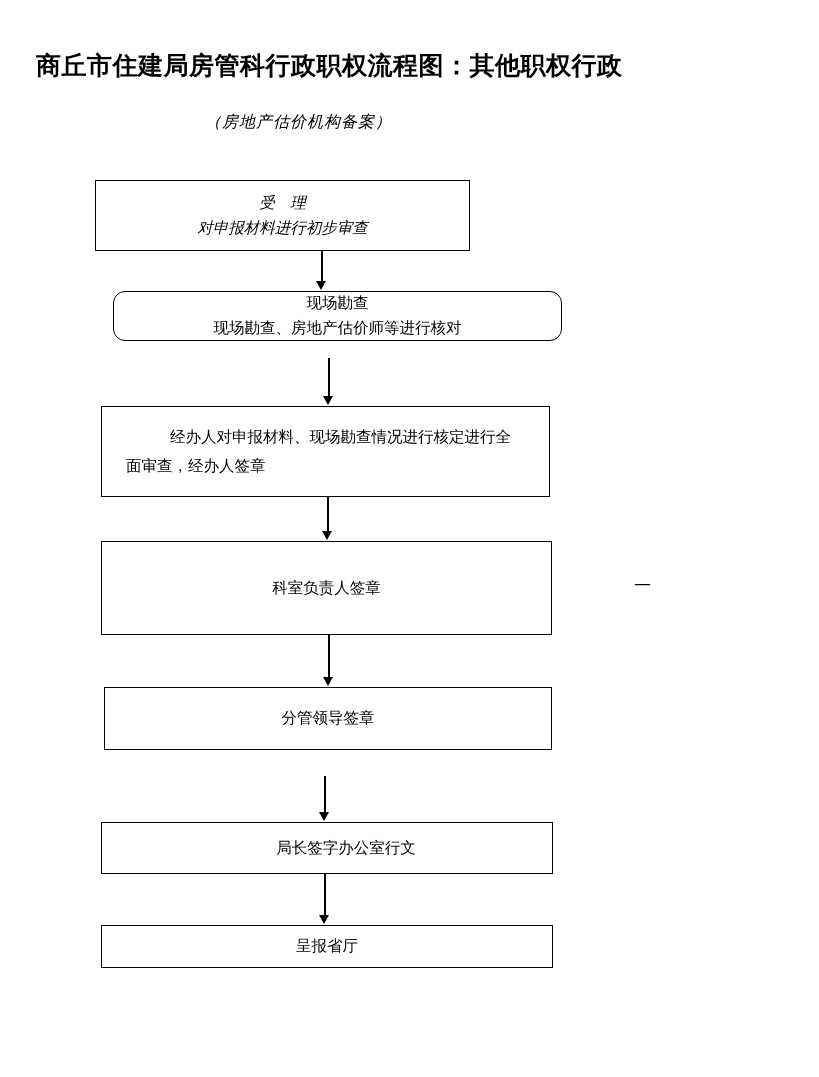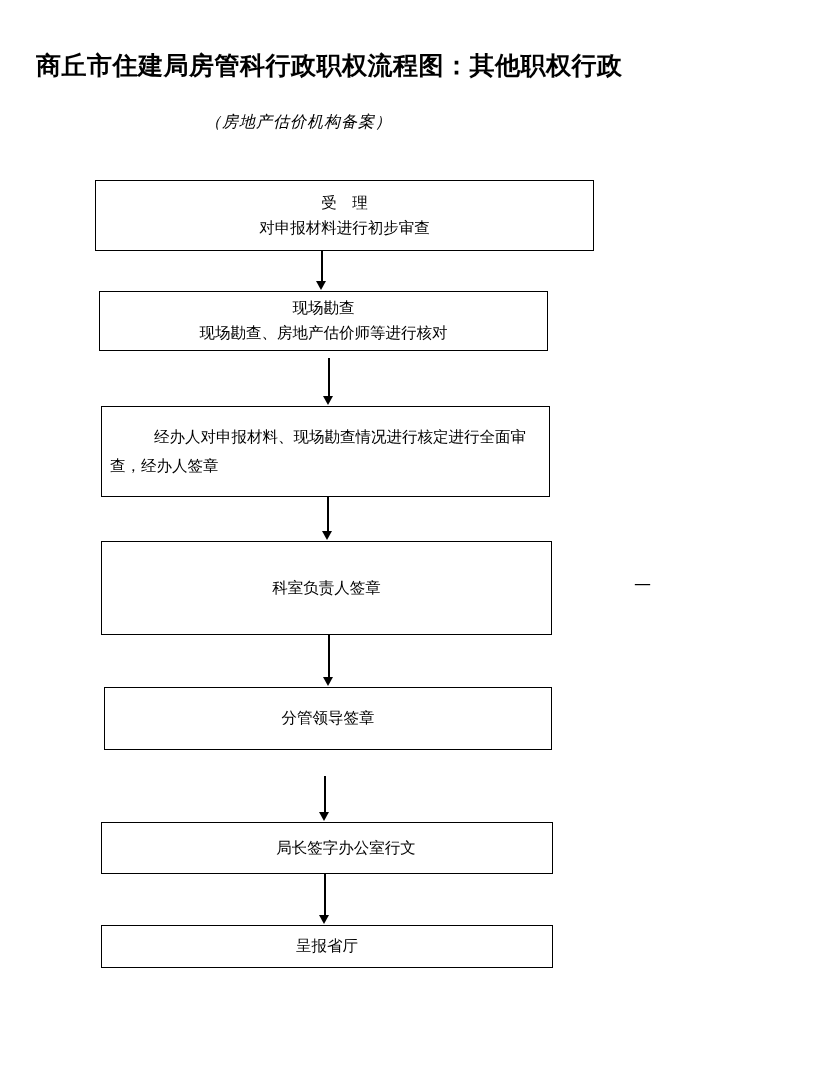--- a/index.html
+++ b/index.html
@@ -60,21 +60,21 @@
   }
   .node .line {
     font-family: "DejaVu Sans", "Liberation Sans", sans-serif;
     font-size: 15.5px;
     line-height: 25px;
     text-align: center;
     white-space: pre;
   }
   .node.left-flow {
     display: block;
-    padding: 0 8px;
+    padding: 0 24px;
   }
   .node.left-flow .para {
     font-family: "DejaVu Sans", "Liberation Sans", sans-serif;
     font-size: 15.5px;
     line-height: 29px;
     text-align: left;
     text-indent: 44px;
     margin: 0;
   }
 
@@ -104,28 +104,28 @@
 </style>
 </head>
 <body>
 
 <div id="page">
 
   <div class="doc-title">商丘市住建局房管科行政职权流程图：其他职权行政</div>
 
   <div class="doc-subtitle">（房地产估价机构备案）</div>
 
-  <div class="node" style="left:95px; top:180px; width:499px; height:71px;">
+  <div class="node" style="left:95px; top:180px; width:375px; height:71px;font-style:italic;">
     <div class="line">受　理</div>
     <div class="line">对申报材料进行初步审查</div>
   </div>
   <div class="connector" style="left:321px; top:251px; height:31px;"></div>
   <div class="arrowhead" style="left:315.5px; top:281px;"></div>
 
-  <div class="node" style="left:99px; top:291px; width:449px; height:60px;">
+  <div class="node" style="left:113px; top:291px; width:449px; height:50px;border-radius:12px;">
     <div class="line">现场勘查</div>
     <div class="line">现场勘查、房地产估价师等进行核对</div>
   </div>
   <div class="connector" style="left:328px; top:358px; height:39px;"></div>
   <div class="arrowhead" style="left:322.5px; top:396px;"></div>
 
   <div class="node left-flow" style="left:101px; top:406px; width:449px; height:91px; display:flex; justify-content:center;">
     <p class="para">经办人对申报材料、现场勘查情况进行核定进行全面审查，经办人签章</p>
   </div>
   <div class="connector" style="left:327px; top:497px; height:35px;"></div>

